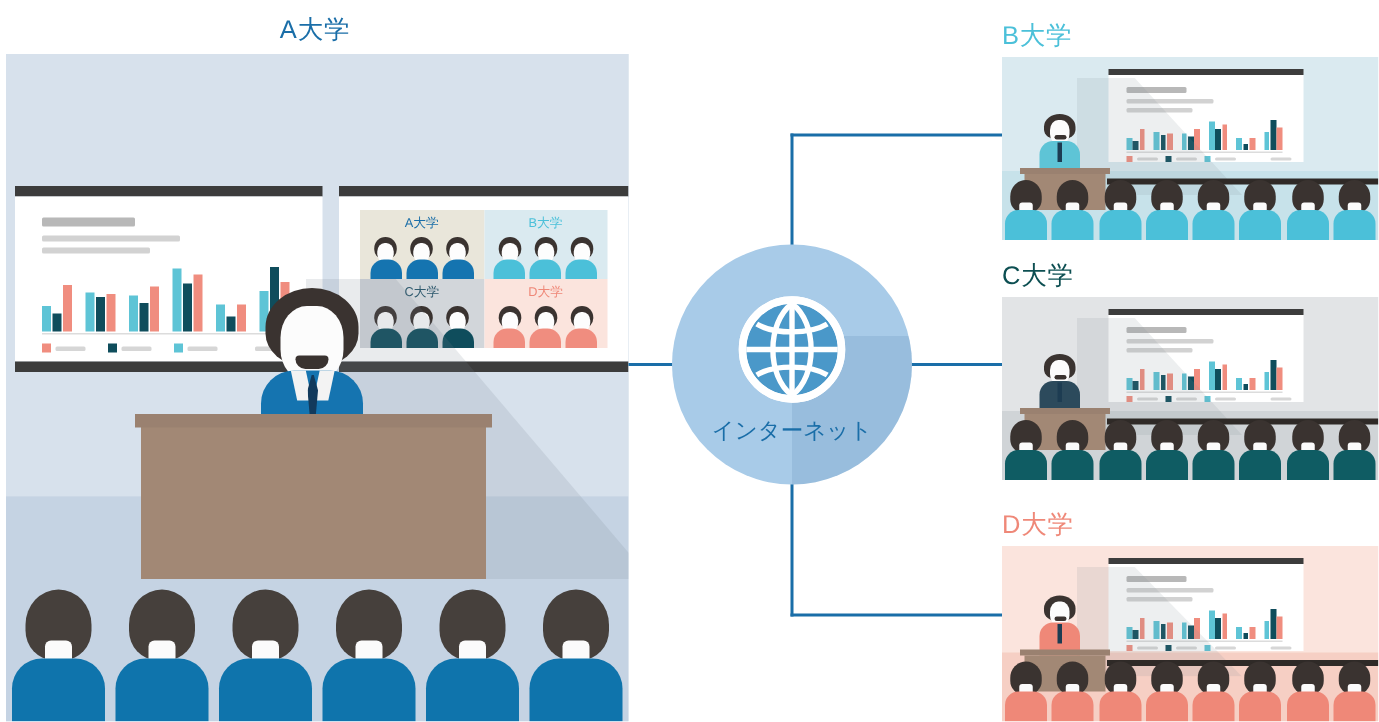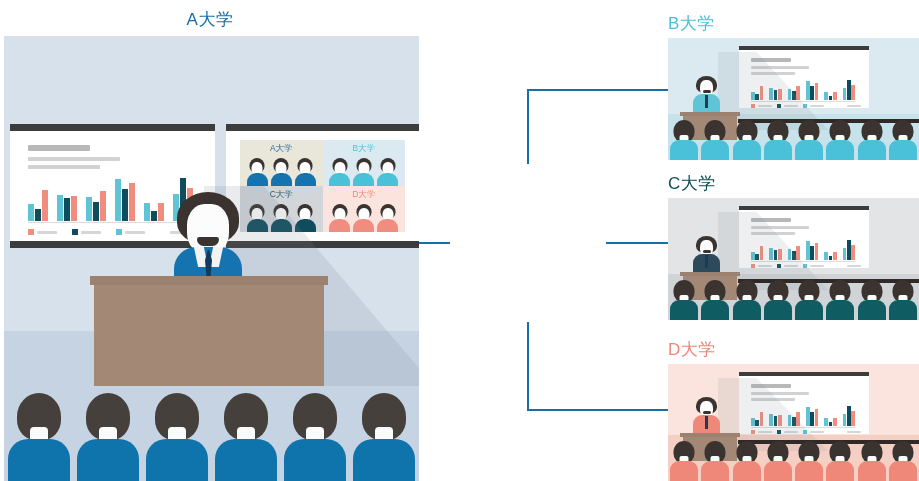--- a/index.html
+++ b/index.html
@@ -346,20 +346,41 @@
   <div class="conn" style="left:606px; top:242px; width:62px; height:2px;"></div>
 
   <div class="conn" style="left:527px; top:89px; width:2px; height:75px;"></div>
 
   <div class="conn" style="left:527px; top:89px; width:141px; height:2px;"></div>
 
   <div class="conn" style="left:527px; top:322px; width:2px; height:89px;"></div>
 
   <div class="conn" style="left:527px; top:409px; width:141px; height:2px;"></div>
 
+  <div id="hub">
+    <div id="hub-circle">
+      <div id="hub-shadow"></div>
+    </div>
+    <div id="globe">
+      <svg width="72" height="72" viewBox="0 0 72 72" aria-hidden="true">
+        <circle cx="36" cy="36" r="33" fill="none" stroke="#ffffff" stroke-width="5"></circle>
+        <circle cx="36" cy="36" r="30.5" fill="#4a98c9"></circle>
+        <g stroke="#ffffff" stroke-width="3.6" fill="none">
+          <line x1="36" y1="5.5" x2="36" y2="66.5"></line>
+          <line x1="5.5" y1="36" x2="66.5" y2="36"></line>
+          <path d="M36 5.5 C 19 18, 19 54, 36 66.5"></path>
+          <path d="M36 5.5 C 53 18, 53 54, 36 66.5"></path>
+          <path d="M12.5 19 C 24 26, 48 26, 59.5 19"></path>
+          <path d="M12.5 53 C 24 46, 48 46, 59.5 53"></path>
+        </g>
+        <circle cx="36" cy="36" r="33" fill="none" stroke="#ffffff" stroke-width="5"></circle>
+      </svg>
+    </div>
+    <div id="hub-label">インターネット</div>
+  </div>
 
   <div class="rpanel" id="panel-b" style="background: rgb(218, 234, 240);">
       <div class="r-wall-low" style="background: rgb(199, 226, 234);"></div>
       <div class="r-scr-rail" style="top: 8px;"></div>
       <div class="r-scr" style="top: 12px; height: 58px;">
         <div class="slide-hdr" style="left: 12px; top: 8px; width: 40px; height: 4px;"></div>
         <div class="slide-line" style="left: 12px; top: 16px; width: 58px; height: 2.5px;"></div>
         <div class="slide-line" style="left: 12px; top: 22px; width: 44px; height: 2.5px;"></div>
         <div class="chart" style="left: 12px; top: 28px; width: 104px; height: 24px;">
           <div class="axis"></div>

